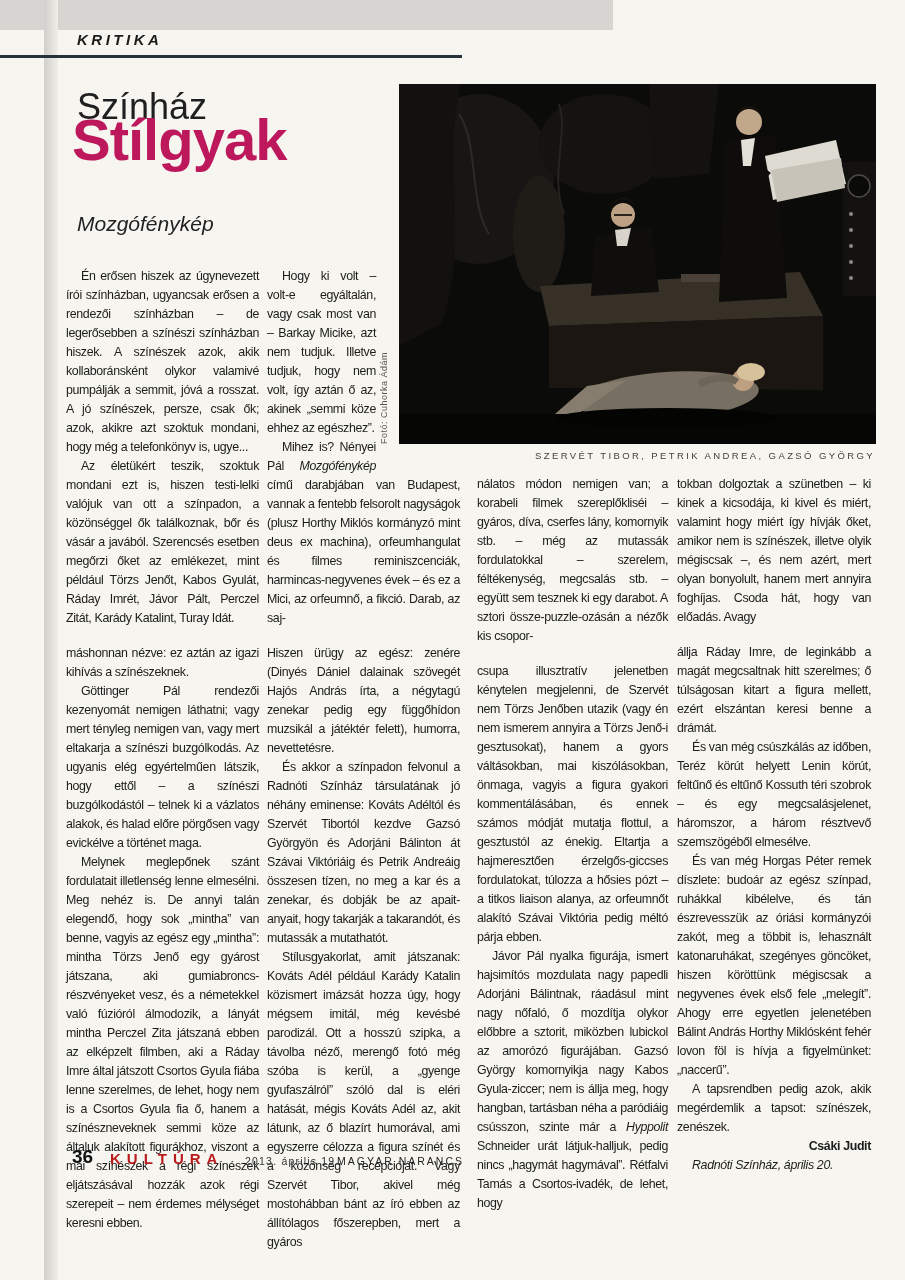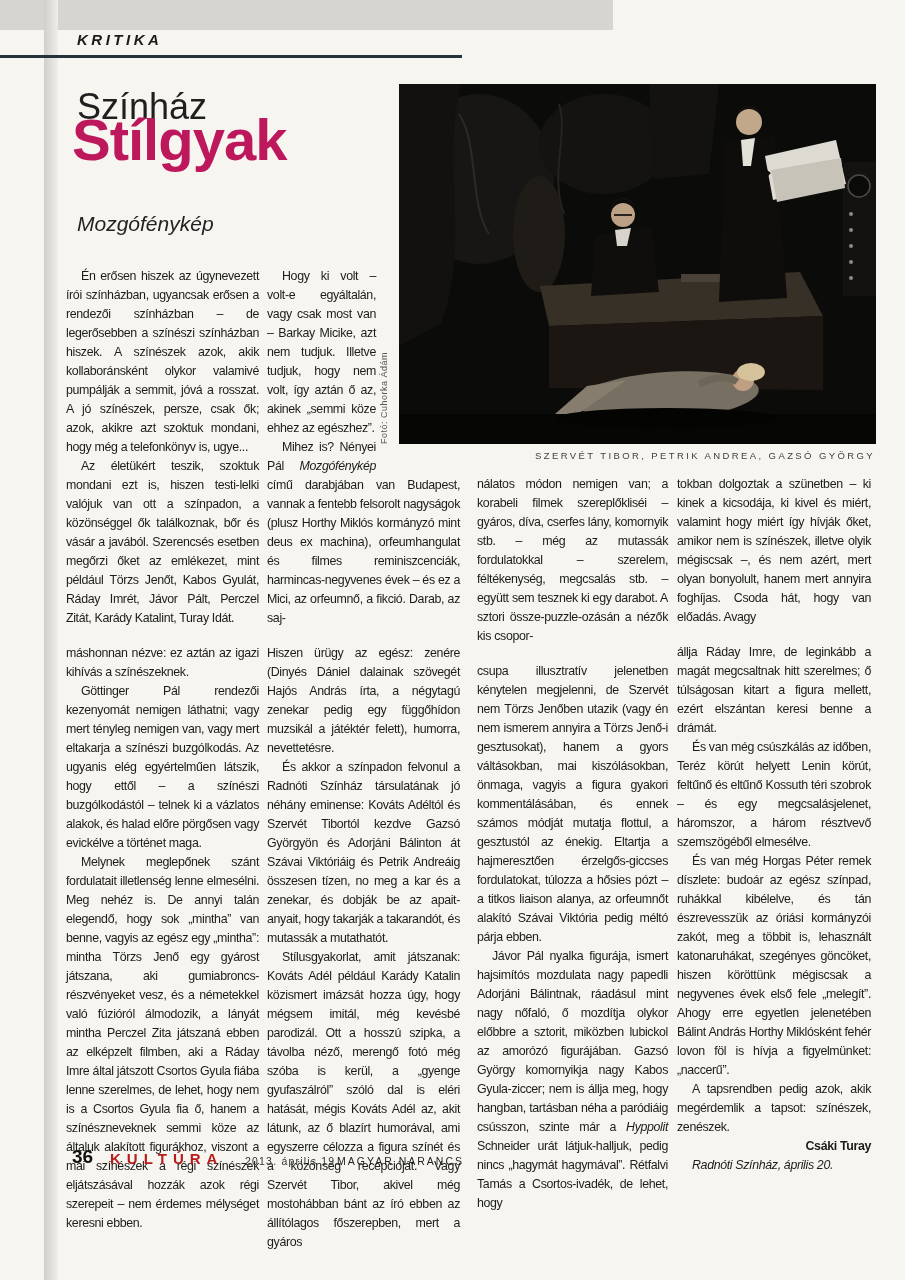--- a/index.html
+++ b/index.html
@@ -154,21 +154,21 @@
 
   <div class="col col-4">
     <div>
       <p class="noindent">tokban dolgoztak a szünetben – ki kinek a kicsodája, ki kivel és miért, valamint hogy miért így hívják őket, amikor nem is színészek, illetve olyik mégiscsak –, és nem azért, mert olyan bonyolult, hanem mert annyira foghíjas. Csoda hát, hogy van előadás. Avagy</p>
     </div>
     <div class="block-b">
       <p class="noindent">állja Ráday Imre, de leginkább a magát megcsaltnak hitt szerelmes; ő túlságosan kitart a figura mellett, ezért elszántan keresi benne a drámát.</p>
       <p>És van még csúszkálás az időben, Teréz körút helyett Lenin körút, feltűnő és eltűnő Kossuth téri szobrok – és egy megcsalásjelenet, háromszor, a három résztvevő szemszögéből elmesélve.</p>
       <p>És van még Horgas Péter remek díszlete: budoár az egész színpad, ruhákkal kibélelve, és tán észrevesszük az óriási kormányzói zakót, meg a többit is, lehasznált katonaruhákat, szegényes göncöket, hiszen köröttünk mégiscsak a negyvenes évek első fele „melegít”. Ahogy erre egyetlen jelenetében Bálint András Horthy Miklósként fehér lovon föl is hívja a figyelmünket: „naccerű”.</p>
       <p>A tapsrendben pedig azok, akik megérdemlik a tapsot: színészek, zenészek.</p>
-      <p class="byline">Csáki Turay</p>
+      <p class="byline">Csáki Judit</p>
       <p class="footnote">Radnóti Színház, április 20.</p>
     </div>
   </div>
 
   <div class="footer">
     <span class="page-number">36</span>
     <span class="footer-section">KULTÚRA</span>
     <span class="footer-date">2013. április 19.</span>
     <span class="footer-magazine">MAGYAR NARANCS</span>
   </div>

